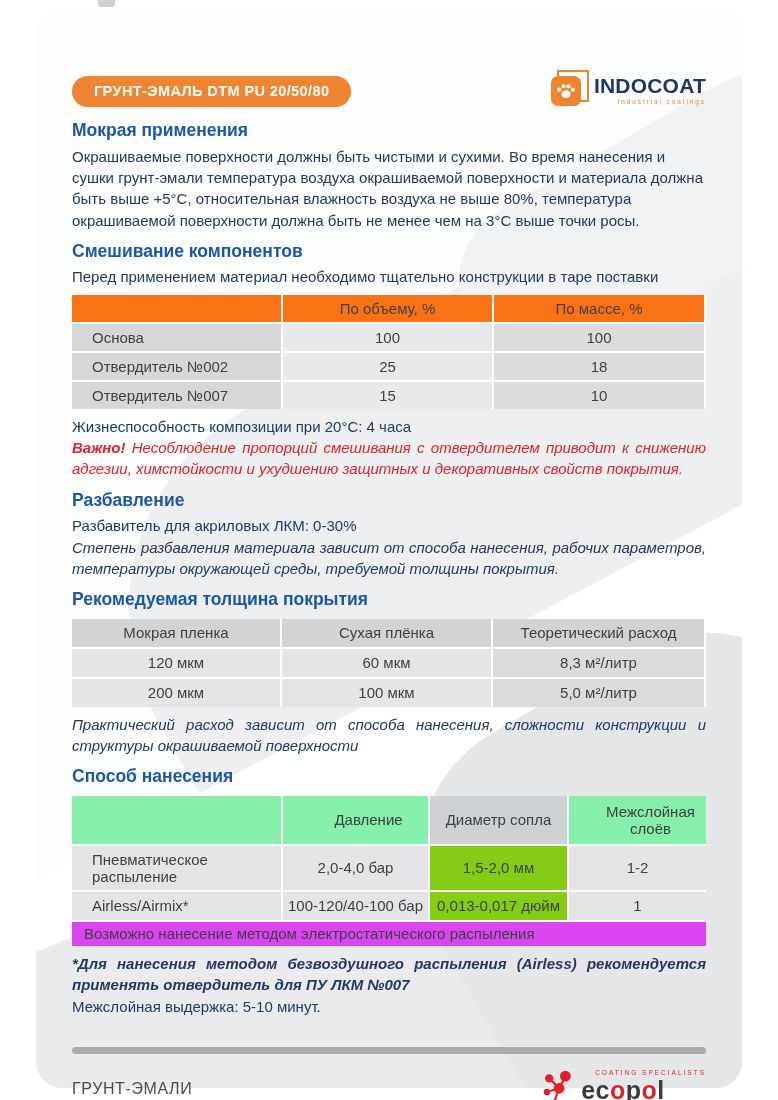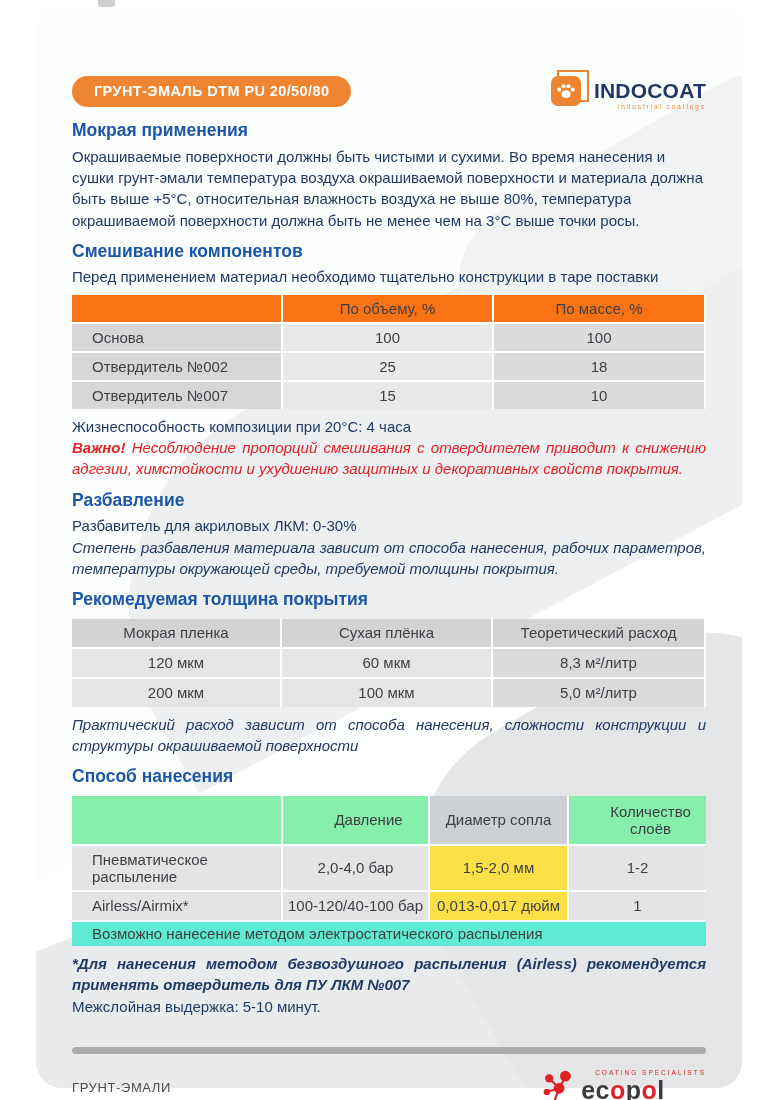--- a/index.html
+++ b/index.html
@@ -13,21 +13,21 @@
   .sw2{width:1250px;height:300px;left:-260px;top:700px;background:#ffffff;transform:rotate(-28deg);border-radius:160px;opacity:.95;}
   .sw3{width:820px;height:430px;left:-230px;top:890px;background:#e9ebed;transform:rotate(-22deg);border-radius:190px;}
   .sw4{width:460px;height:520px;right:-180px;bottom:-90px;background:#e4e6e8;transform:rotate(-30deg);border-radius:150px;}
   .sw5{width:420px;height:170px;right:-120px;top:130px;background:#f0f2f3;transform:rotate(-30deg);border-radius:90px;}
   .top-dash{position:absolute;left:98px;top:0;width:17px;height:7px;background:#cdcfd1;border-radius:0 0 3px 3px;}
   
   .content{position:absolute;left:72px;top:70px;width:634px;}
   .hdr-row{display:flex;justify-content:space-between;align-items:flex-start;margin-bottom:6px;}
   .badge{display:inline-block;background:#ef8531;color:#ffffff;font-weight:bold;font-size:14.5px;
          letter-spacing:.4px;padding:7px 22px 8px;border-radius:16px;margin-top:6px;}
-  .brand{display:flex;align-items:flex-end;gap:5px;}
+  .brand{display:flex;align-items:center;gap:5px;}
   .brand-mark{position:relative;width:38px;height:40px;flex:0 0 auto;}
   .brand-mark .outer{position:absolute;right:0;top:0;width:28px;height:28px;border:2px solid #ee8330;}
   .brand-mark .inner{position:absolute;left:0;bottom:4px;width:30px;height:30px;background:#ee8330;border-radius:7px;
                      display:flex;align-items:center;justify-content:center;}
   .brand-text{display:flex;flex-direction:column;line-height:1;}
   .brand-name{font-size:21px;font-weight:bold;color:#1e3767;letter-spacing:.2px;}
   .brand-tag{font-size:6.5px;color:#e98a2f;letter-spacing:1.9px;margin-top:3px;align-self:flex-end;}
   .h{font-size:17.5px;font-weight:bold;color:#1b57a8;margin:9px 0 3px;line-height:1.35;}
   .p{font-size:15px;line-height:1.42;color:#203a66;margin:0;}
   .just{text-align:justify;}
@@ -44,26 +44,26 @@
   .t1 .c2{background:#e7e9ea;}
   .t1 .c3{background:#dadcde;}
   .t2{grid-template-columns:208px 209px 211px;grid-auto-rows:28px;}
   .t2 .hd{background:#d1d3d5;}
   .t2 .ca{background:#e3e5e6;}
   .t2 .cc{background:#d9dbdd;}
   .t3{grid-template-columns:209px 145px 137px 137px;grid-template-rows:48px 44px 28px 24px;}
   .t3 .hd{background:#86efac;padding-left:26px;}
   .t3 .hdk{background:#ced1d3;}
   .t3 .bd{background:#e2e4e6;}
-  .t3 .bdk{background:#fde047;}
-  .t3 .span{grid-column:1/-1;background:#5eead4;justify-content:flex-start;text-align:left;padding-left:20px;}
+  .t3 .bdk{background:#84cc16;}
+  .t3 .span{grid-column:1/-1;background:#d946ef;justify-content:flex-start;text-align:left;padding-left:12px;}
   
   .rule{height:7px;background:#a9abad;border-radius:4px;margin-top:30px;}
   .footer-row{display:flex;justify-content:space-between;align-items:flex-start;margin-top:16px;}
-  .footer-label{font-size:13px;color:#4b4c4e;letter-spacing:.6px;margin-top:10px;}
+  .footer-label{font-size:16px;color:#4b4c4e;letter-spacing:.6px;margin-top:10px;}
   .ecopol{display:flex;align-items:flex-start;gap:3px;}
   .eco-text{display:flex;flex-direction:column;line-height:1;}
   .eco-tag{font-size:6.5px;color:#e02127;letter-spacing:2px;margin-bottom:2px;margin-left:14px;}
   .eco-word{font-size:25px;font-weight:bold;color:#3b3c3e;letter-spacing:.5px;}
   .eco-word .o{color:#e02127;}
 </style>
 </head>
 <body>
 
 <div class="page">
@@ -140,21 +140,21 @@
       <div class="cell ca">100 мкм</div>
       <div class="cell cc">5,0 м²/литр</div>
     </div>
     <p class="p just it">Практический расход зависит от способа нанесения, сложности конструкции и структуры окрашиваемой поверхности</p>
 
     <div class="h">Способ нанесения</div>
     <div class="tbl t3">
       <div class="cell hd"></div>
       <div class="cell hd">Давление</div>
       <div class="cell hdk">Диаметр сопла</div>
-      <div class="cell hd">Количество слоёв</div>
+      <div class="cell hd">Межслойная слоёв</div>
       <div class="cell bd left">Пневматическое распыление</div>
       <div class="cell bd">2,0-4,0 бар</div>
       <div class="cell bdk">1,5-2,0 мм</div>
       <div class="cell bd">1-2</div>
       <div class="cell bd left">Airless/Airmix*</div>
       <div class="cell bd">100-120/40-100 бар</div>
       <div class="cell bdk">0,013-0,017 дюйм</div>
       <div class="cell bd">1</div>
       <div class="cell span">Возможно нанесение методом электростатического распыления</div>
     </div>

